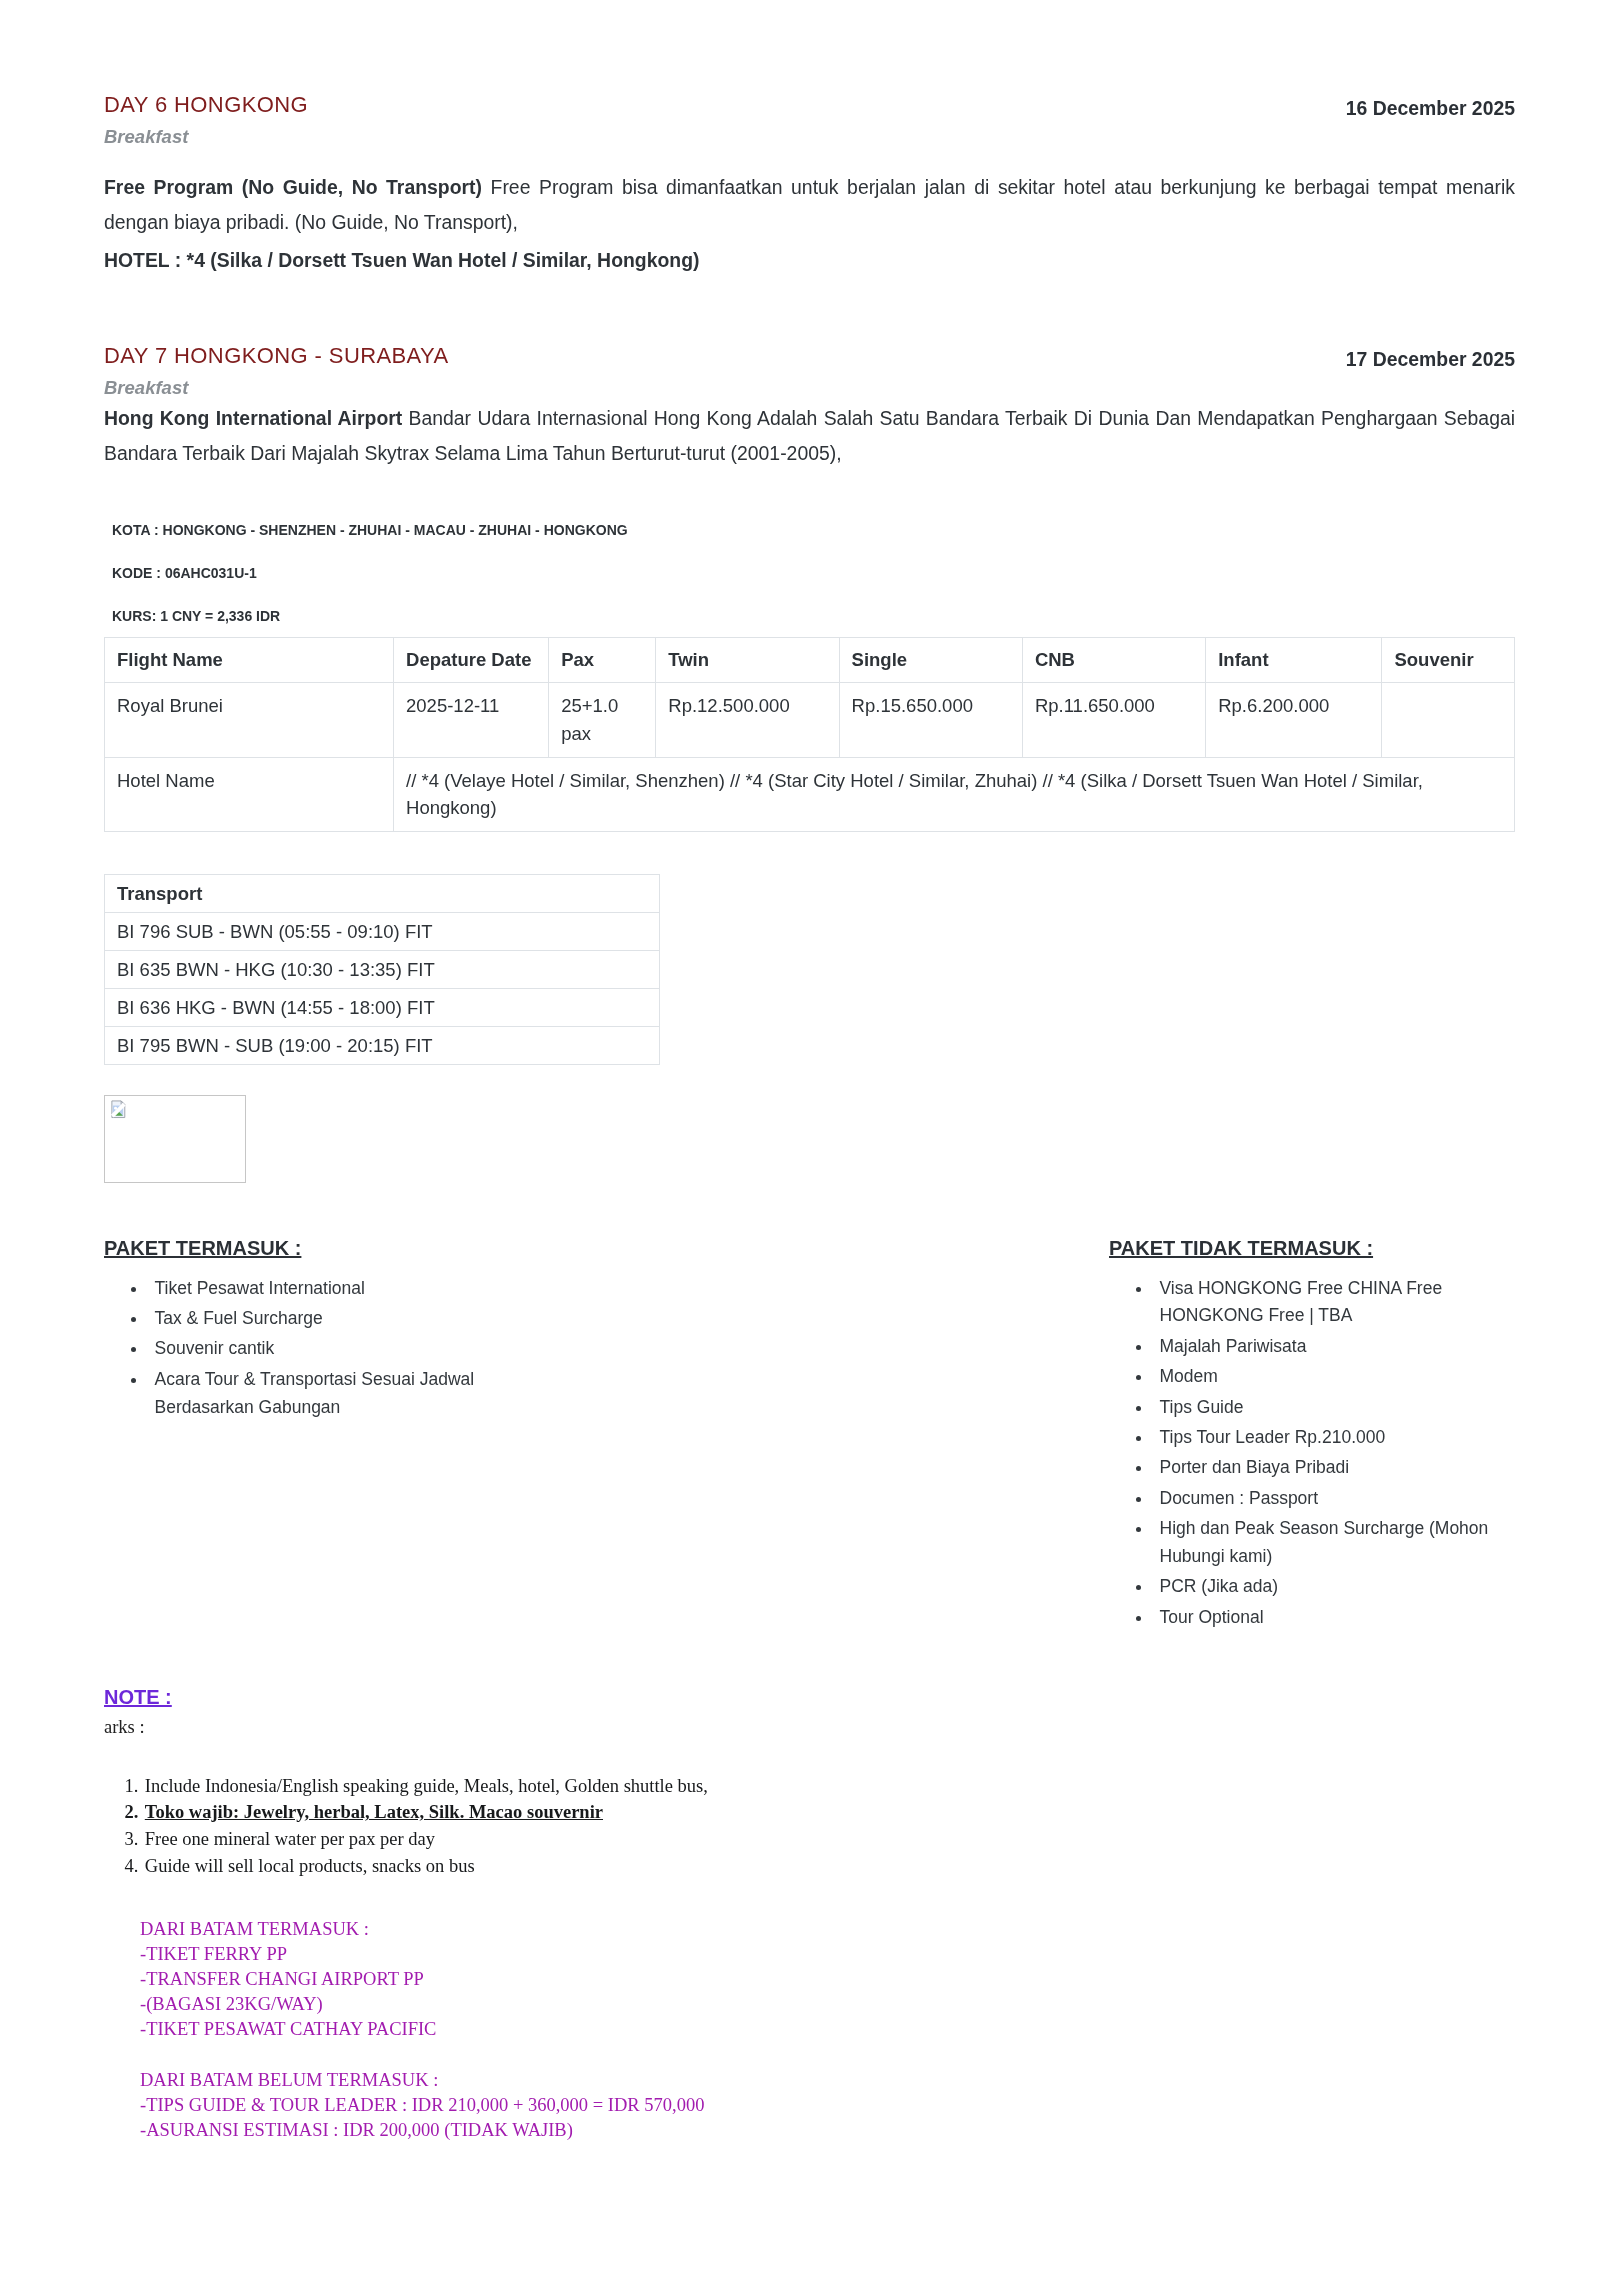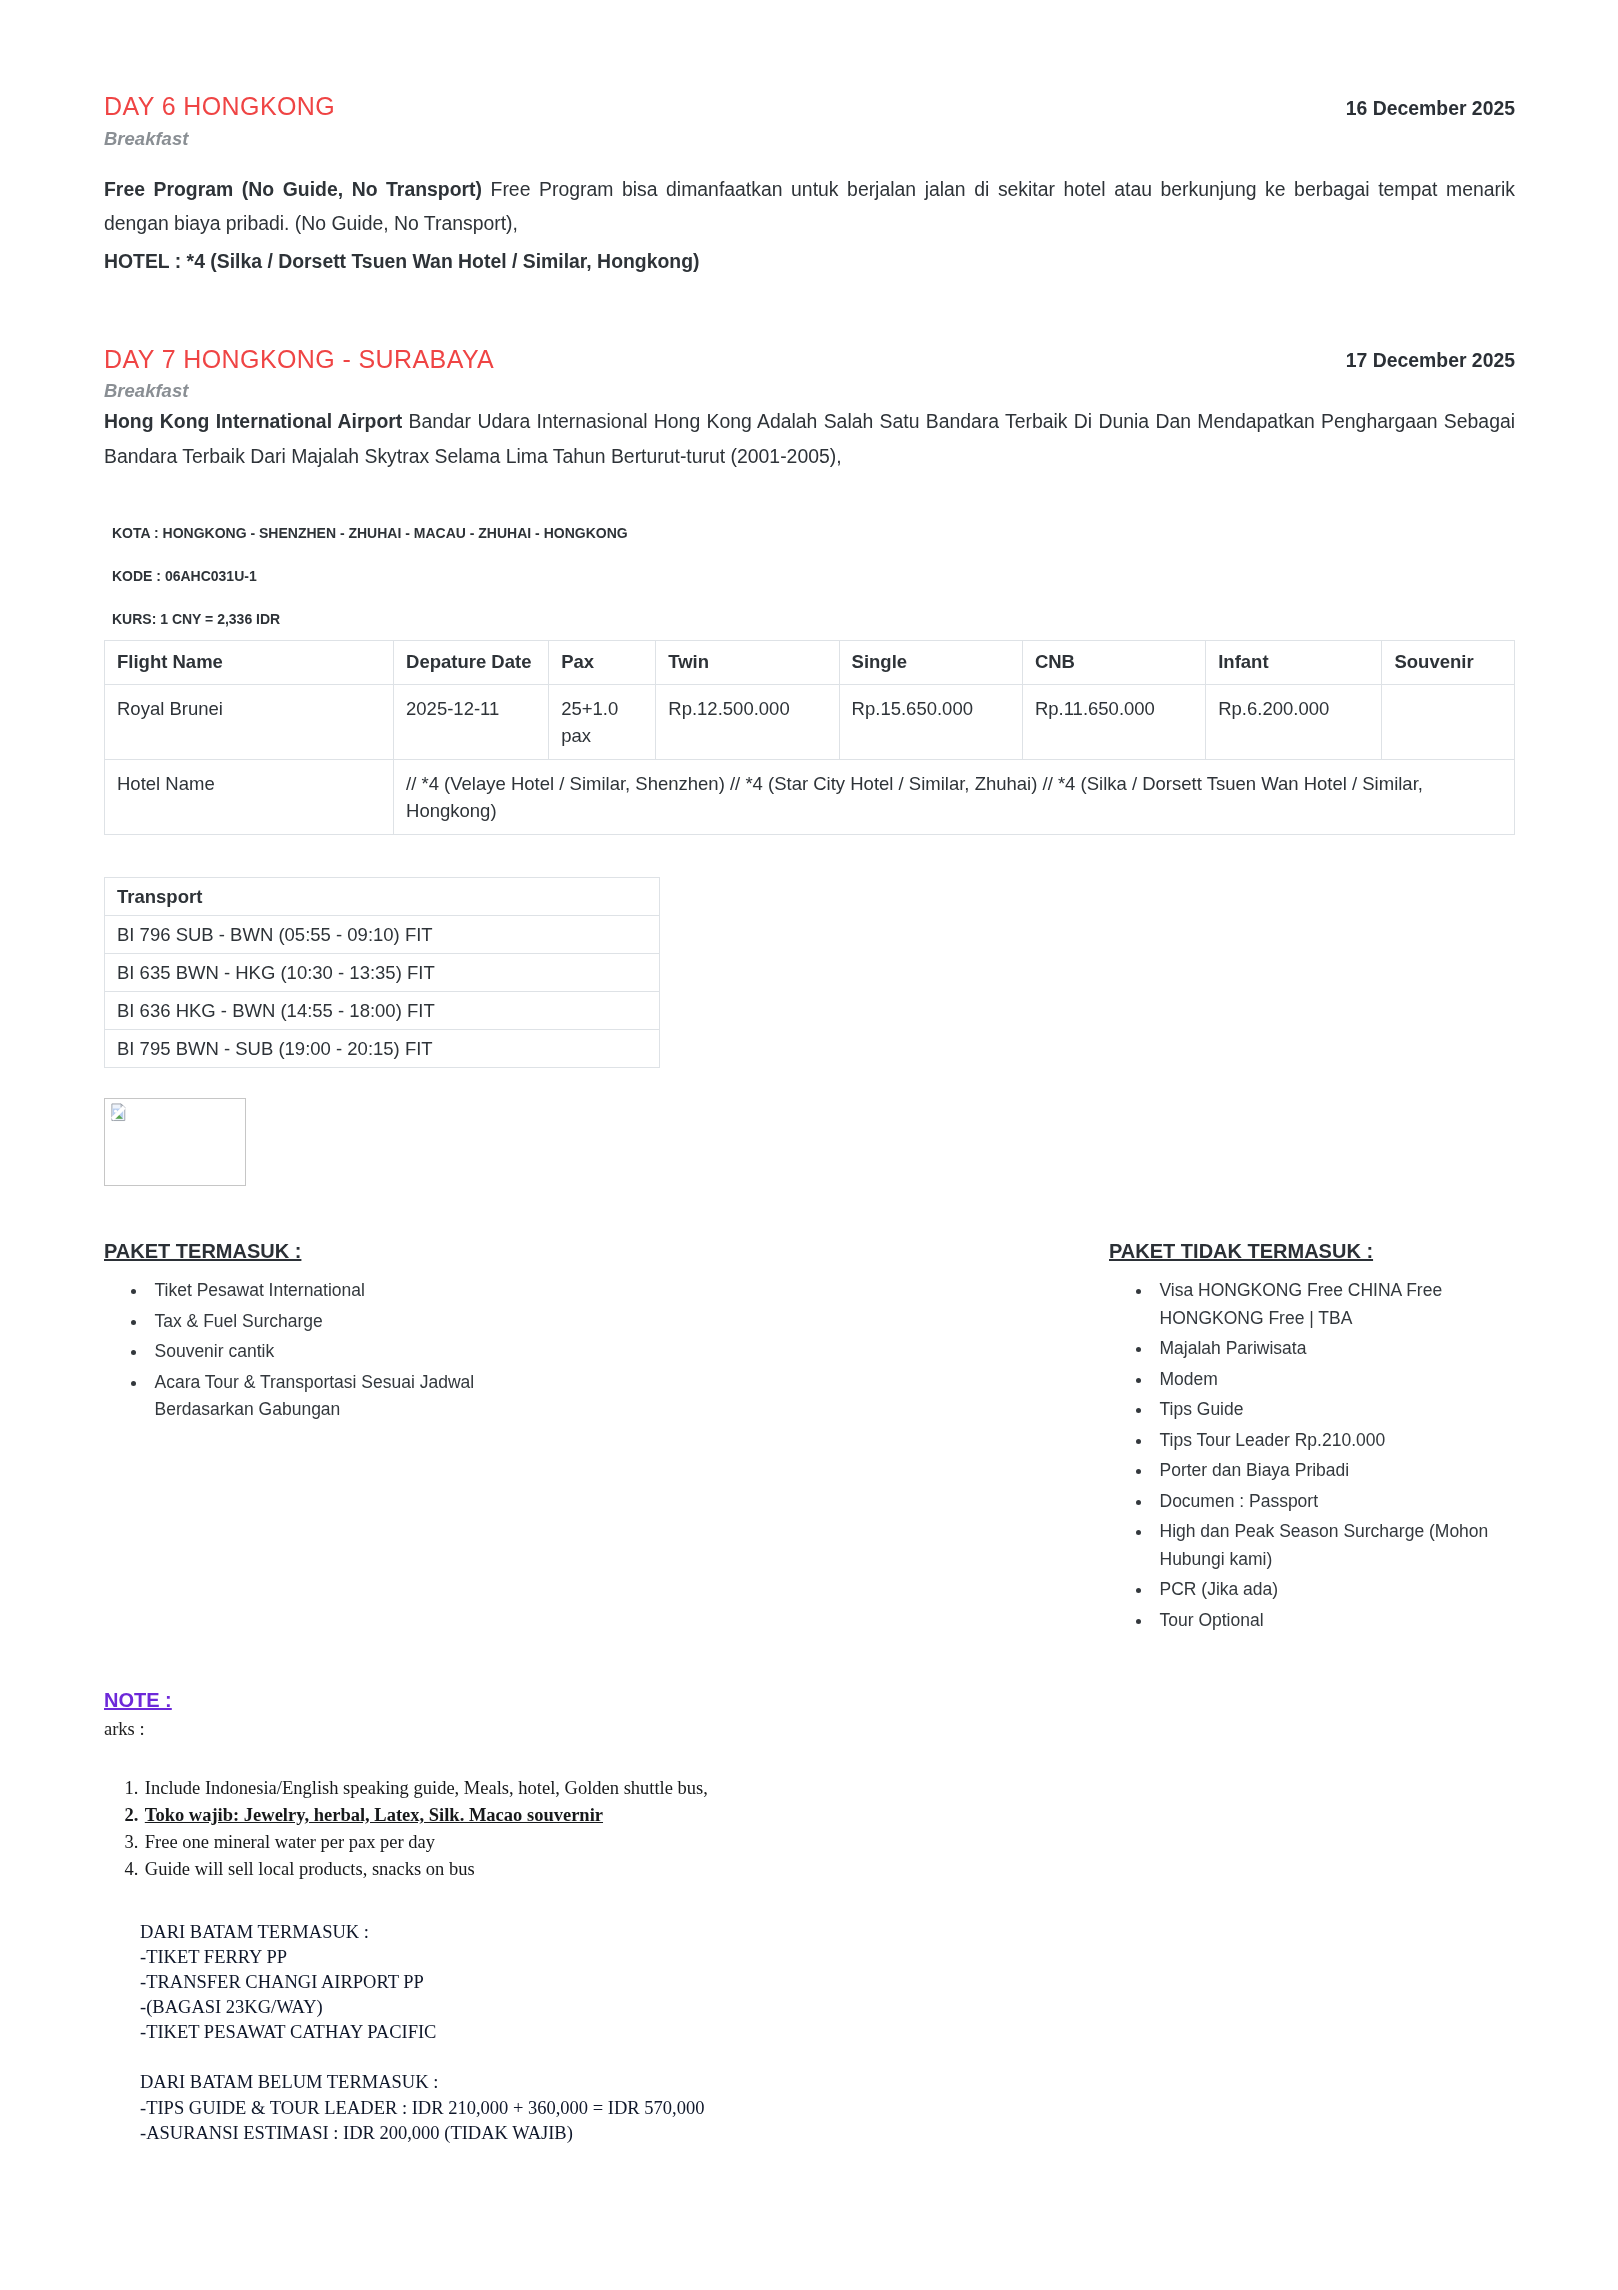--- a/index.html
+++ b/index.html
@@ -5,21 +5,21 @@
   * { box-sizing: border-box; }
   html,body { margin:0; padding:0; background:#fff; }
   .page {
     width:1619px; min-height:2291px; margin:0 auto;
     padding:92px 104px 55px 104px;
     font-family:"Liberation Sans","DejaVu Sans",sans-serif;
     color:#2e3338; background:#fff;
   }
   
   .day-header { display:flex; justify-content:space-between; align-items:flex-start; }
-  .day-title { font-size:25px; font-weight:400; color:#ef4444; letter-spacing:0.4px; }
+  .day-title { font-size:22px; font-weight:400; color:#7f1d1d; letter-spacing:0.4px; }
   .day-date  { font-size:19.4px; font-weight:700; color:#2b3036; padding-top:4.6px; }
   .meal { font-size:18.5px; font-weight:700; font-style:italic; color:#8a8f94; margin-top:6.5px; }
   .para { font-size:19.4px; line-height:1.78; text-align:justify; margin-top:22px; color:#2e3338; }
   .para .lead-bold { font-weight:700; }
   .hotel-line { font-size:19.4px; font-weight:700; margin-top:3.7px; }
   .flights { margin-top:14.8px; }
   .flight-line { font-size:14.8px; font-weight:700; color:#8c8c8c; line-height:1.62; }
   .day7-para { margin-top:1.8px; }
   .section-gap-day7 { margin-top:66px; }
 
@@ -54,21 +54,21 @@
   .paket-list { margin:14.8px 0 0 0; padding-left:44px; font-size:17.5px; line-height:1.58; color:#33383d; }
   .paket-list li { padding-left:6.5px; margin-bottom:2.8px; }
 
   
   .note-title { font-size:20px; font-weight:700; text-decoration:underline; margin-top:52px; color:#6d28d9; }
   .serif { font-family:"Liberation Serif","DejaVu Serif",serif; }
   .note-sub { font-size:18.5px; margin-top:7.4px; color:#222; }
   .note-list { margin:35px 0 0 0; padding-left:39px; font-size:18.5px; line-height:1.45; color:#17191b; }
   .note-list li { padding-left:1.8px; }
   .note-item-strong { font-weight:700; text-decoration:underline; }
-  .batam { margin:37px 0 0 36px; font-size:18.5px; line-height:1.36; color:#0f172a; }
+  .batam { margin:37px 0 0 36px; font-size:18.5px; line-height:1.36; color:#a21caf; }
   .batam p { margin:0; }
   .batam-gap { height:25px; }
 </style>
 </head>
 <body>
 
 <div class="page">
 
   <div class="day-section">
     <div class="day-header">

